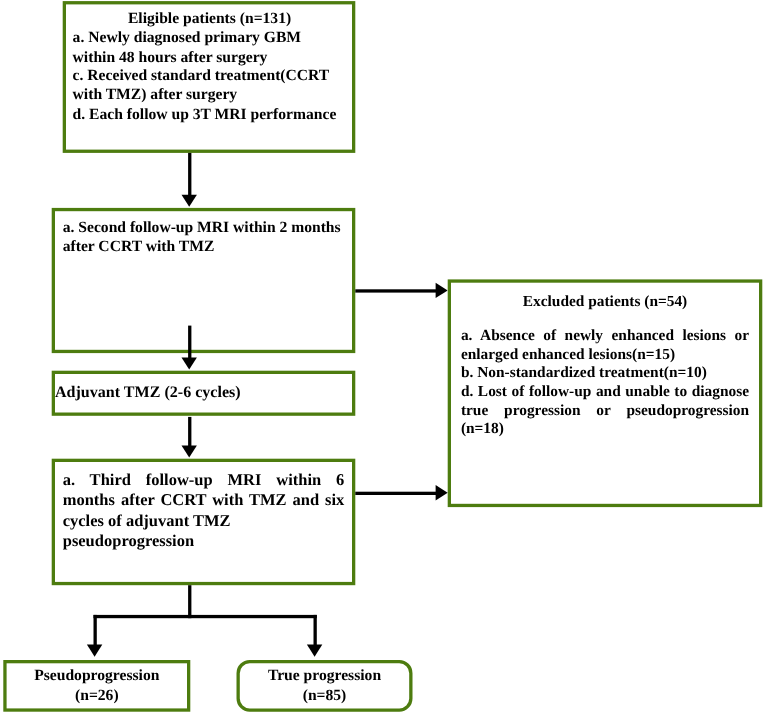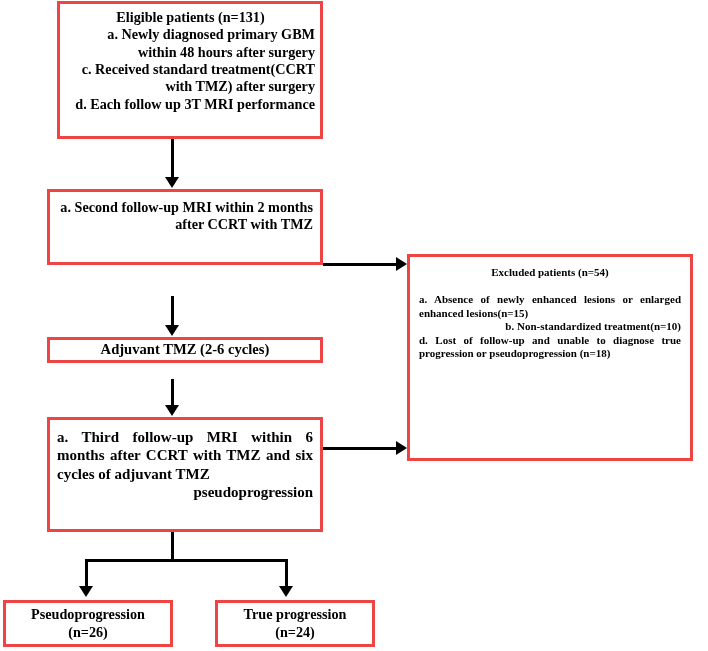--- a/index.html
+++ b/index.html
@@ -15,88 +15,88 @@
     background: #ffffff;
     font-family: "Liberation Serif", "DejaVu Serif", serif;
     overflow: hidden;
   }
 
   
   .node {
     position: absolute;
     box-sizing: border-box;
     background: #ffffff;
-    border: 3px solid #ef4444;
+    border: 3px solid #4d7c0f;
     color: #000000;
     font-weight: bold;
     line-height: 1.22;
   }
   .node .pad {
     padding: 4px 6px 4px 6px;
   }
   .title {
     text-align: center;
     font-weight: bold;
     white-space: nowrap;
   }
   .item {
-    text-align: right;
+    text-align: left;
   }
   .item.justify {
     text-align: justify;
     text-align-last: left;
   }
   .centerline {
     text-align: center;
   }
 
   
   #node-eligible {
     left: 57px;  top: 1px;   width: 266px; height: 138px;
     font-size: 14.2px;
   }
   #node-eligible .pad { padding: 5px 5px 4px 6px; }
 
   #node-second {
-    left: 47px;  top: 189px; width: 276px; height: 76px;
+    left: 47px;  top: 189px; width: 276px; height: 132px;
     font-size: 14.2px;
   }
   #node-second .pad { padding: 7px 7px 5px 7px; }
 
   #node-excluded {
     left: 407px; top: 254px; width: 286px; height: 207px;
-    font-size: 11px;
+    font-size: 14px;
     font-family: Liberation Serif, serif;
   }
   #node-excluded .pad { padding: 9px 9px 6px 9px; }
   #node-excluded .title { margin-bottom: 14px; }
 
   #node-adjuvant {
-    left: 47px;  top: 337px; width: 276px; height: 26px;
+    left: 47px;  top: 337px; width: 276px; height: 41px;
     font-size: 14.6px;
-    display: flex; align-items: center; justify-content: center;
+    display: flex; align-items: center; 
   }
 
   #node-third {
     left: 47px;  top: 417px; width: 276px; height: 115px;
     font-size: 15px;
   }
   #node-third .pad { padding: 8px 7px 5px 7px; }
 
   #node-pseudo {
     left: 3px;   top: 600px; width: 170px; height: 47px;
     font-size: 14.2px;
     display: flex; flex-direction: column;
     align-items: center; justify-content: center;
   }
   #node-true {
     left: 215px; top: 600px; width: 160px; height: 47px;
     font-size: 14.2px;
     display: flex; flex-direction: column;
-    align-items: center; justify-content: center;
+    align-items: center; justify-content: center; border-radius: 12px;
   }
 
   
   .conn {
     position: absolute;
     background: #000000;
   }
   .conn.v { width: 3px; }
   .conn.h { height: 3px; }
 
@@ -181,16 +181,16 @@
   <div class="conn v" style="left:285px; top:559px; height:29px;"></div>
   <div class="arrowhead down" style="left:279px; top:586px;"></div>
 
   <div class="node" id="node-pseudo">
     <div class="centerline">Pseudoprogression</div>
     <div class="centerline">(n=26)</div>
   </div>
 
   <div class="node" id="node-true">
     <div class="centerline">True progression</div>
-    <div class="centerline">(n=24)</div>
+    <div class="centerline">(n=85)</div>
   </div>
 
 </div>
 
 </body></html>

